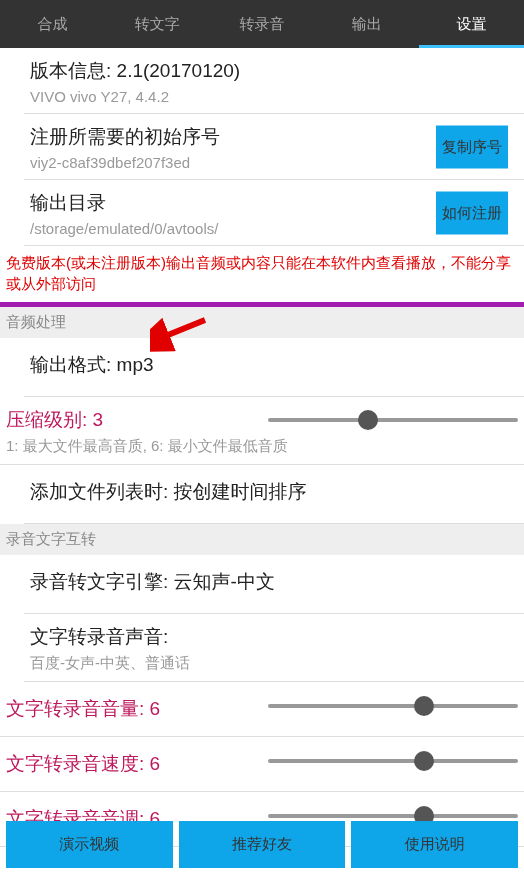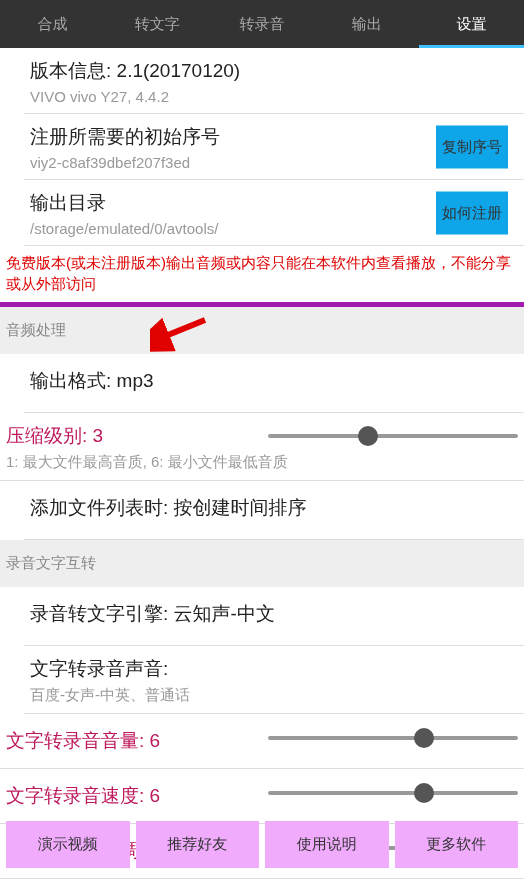--- a/index.html
+++ b/index.html
@@ -60,21 +60,21 @@
     color: #e00000;
     font-size: 15px;
     padding: 6px 6px 8px 6px;
     line-height: 1.4;
     border-bottom: 5px solid #a21caf;
   }
   .section-header {
     background: #eee;
     color: #888;
     font-size: 15px;
-    padding: 14px 6px;
+    padding: 6px 6px;
   }
   .slider-row {
     display: flex;
     align-items: flex-start;
     border-bottom: 1px solid #ddd;
     padding: 14px 6px;
   }
   .slider-label {
     font-size: 19px;
     color: #be185d;
@@ -120,21 +120,21 @@
   .bottom-bar {
     position: absolute;
     bottom: 22px;
     left: 0; right: 0;
     display: flex;
     padding: 0 6px;
     gap: 6px;
   }
   .bottom-btn {
     flex: 1;
-    background: #f0abfc;
+    background: #0ea5e9;
     border: none;
     padding: 14px 0;
     font-size: 15px;
     color: #333;
     cursor: pointer;
   }
   .arrow {
     position: absolute;
     left: 150px;
     top: 315px;
@@ -248,21 +248,20 @@
       <div class="track"></div>
       <div class="thumb" id="thumb-pitch" style="left: 62.5%;"></div>
     </div>
   </div>
 </div>
 
 <div class="bottom-bar">
   <button class="bottom-btn">演示视频</button>
   <button class="bottom-btn">推荐好友</button>
   <button class="bottom-btn">使用说明</button>
-  <button class="bottom-btn">更多软件</button>
 </div>
 
 <svg class="arrow" width="60" height="40">
   <defs>
     <marker id="ah" markerWidth="10" markerHeight="10" refX="2" refY="3" orient="auto">
       <path d="M0,0 L0,6 L8,3 z" fill="#e00000"></path>
     </marker>
   </defs>
   <line x1="55" y1="5" x2="8" y2="24" stroke="#e00000" stroke-width="6" marker-end="url(#ah)"></line>
 </svg>

